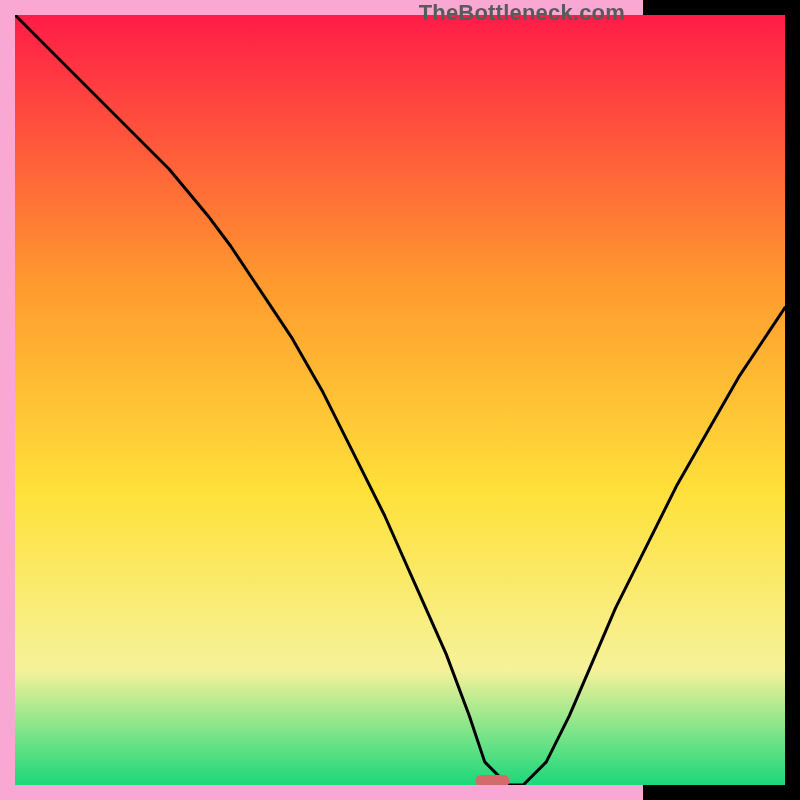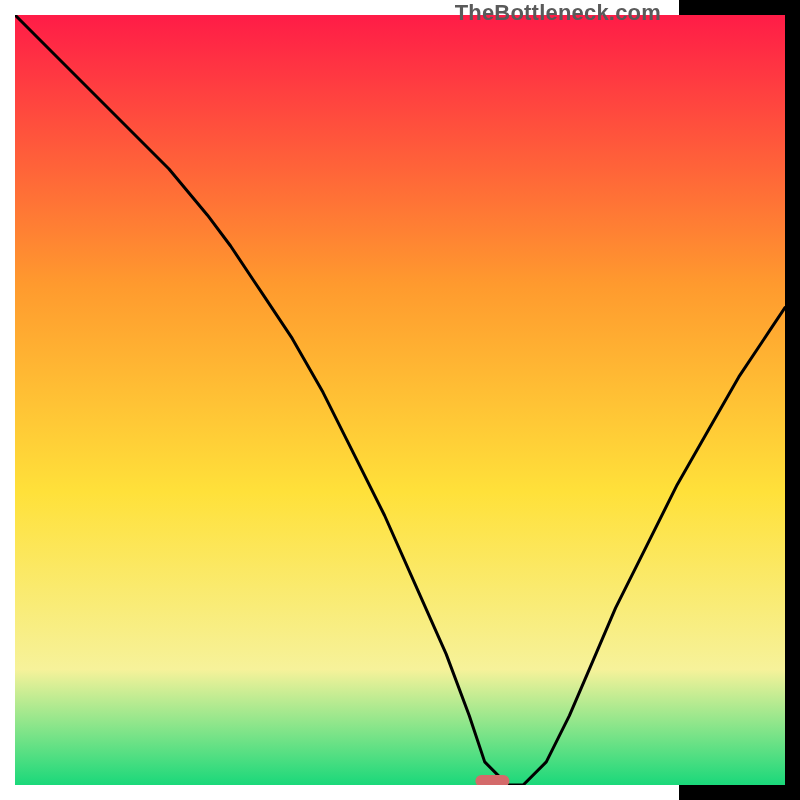--- a/index.html
+++ b/index.html
@@ -7,22 +7,21 @@
     padding: 0;
     width: 800px;
     height: 800px;
     background: #000;
     overflow: hidden;
   }
   .frame {
     position: relative;
     width: 643px;
     height: 800px;
-    background: #ffffff;
-    padding-left: 36px;
+    background: #f9a8d4;
   }
   .plot-area {
     position: absolute;
     left: 15px;
     top: 15px;
     width: 770px;
     height: 770px;
   }
   .watermark {
     position: absolute;

